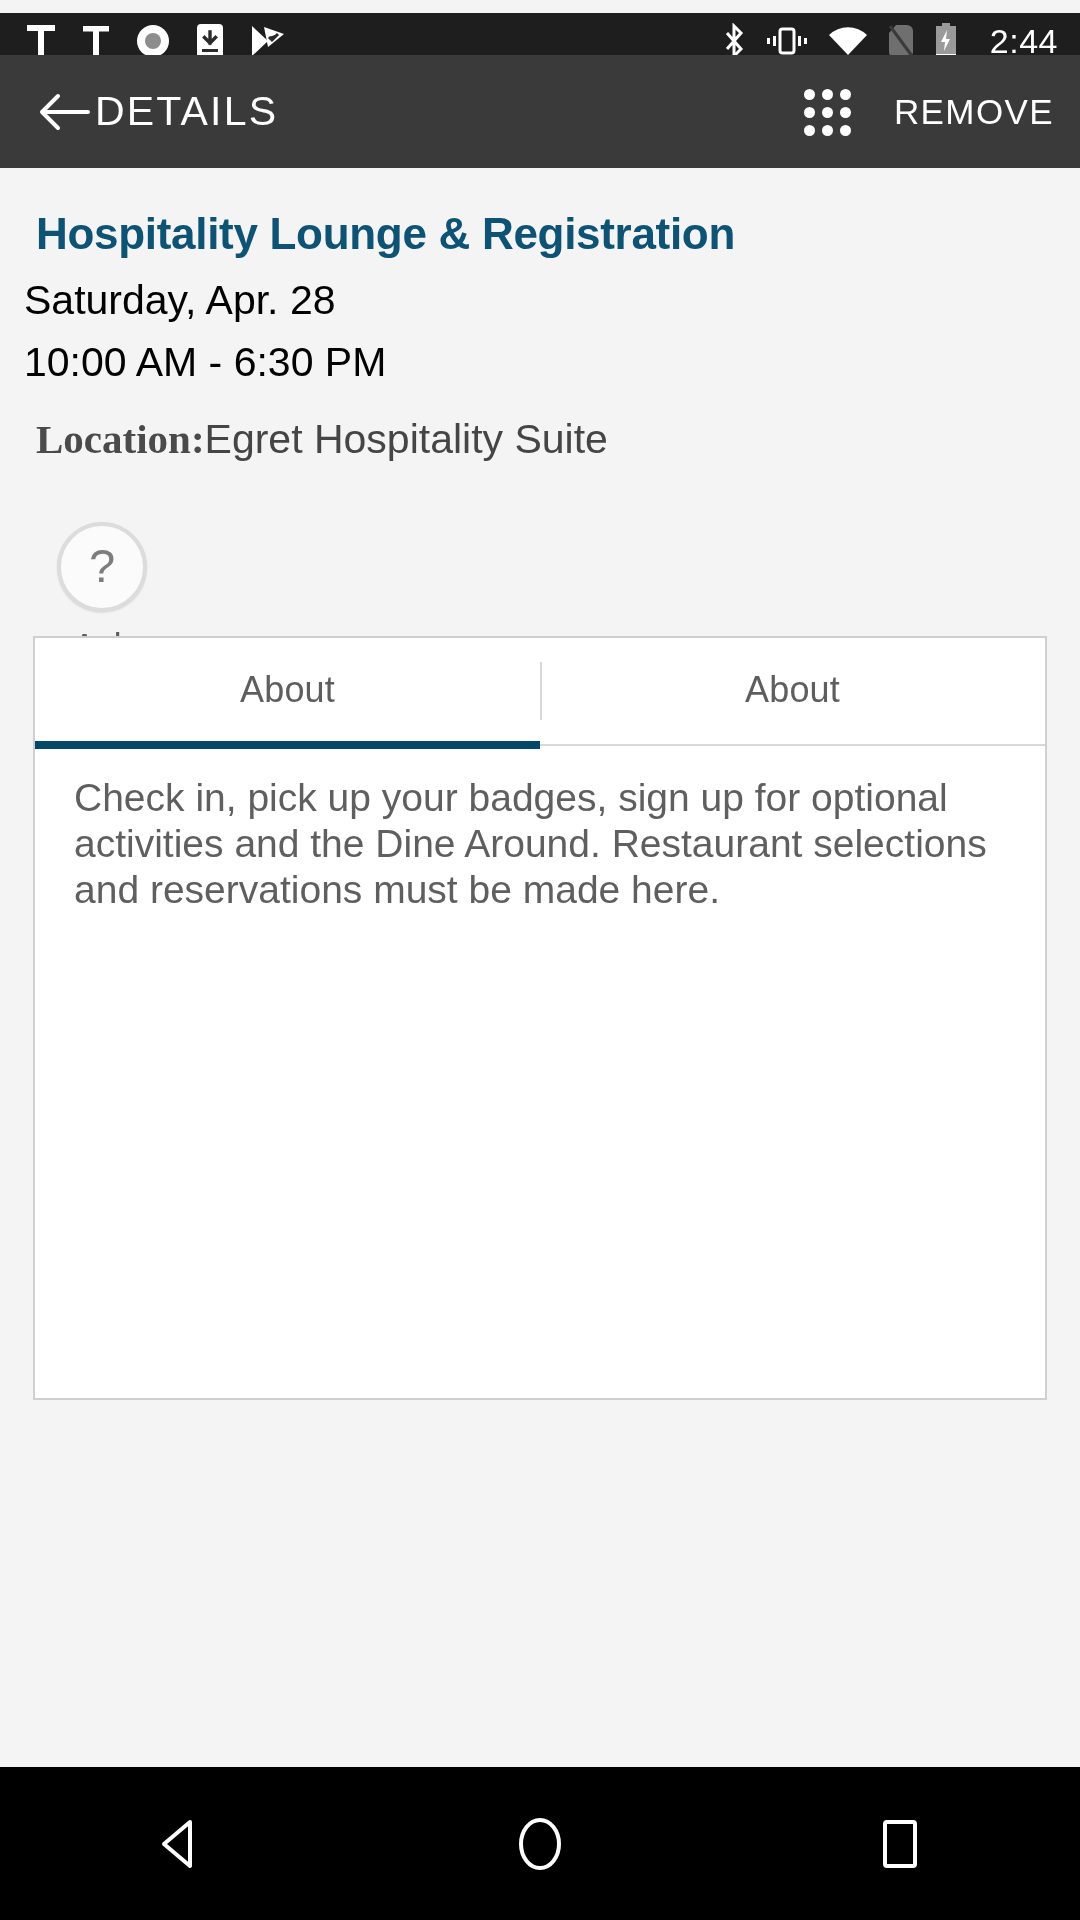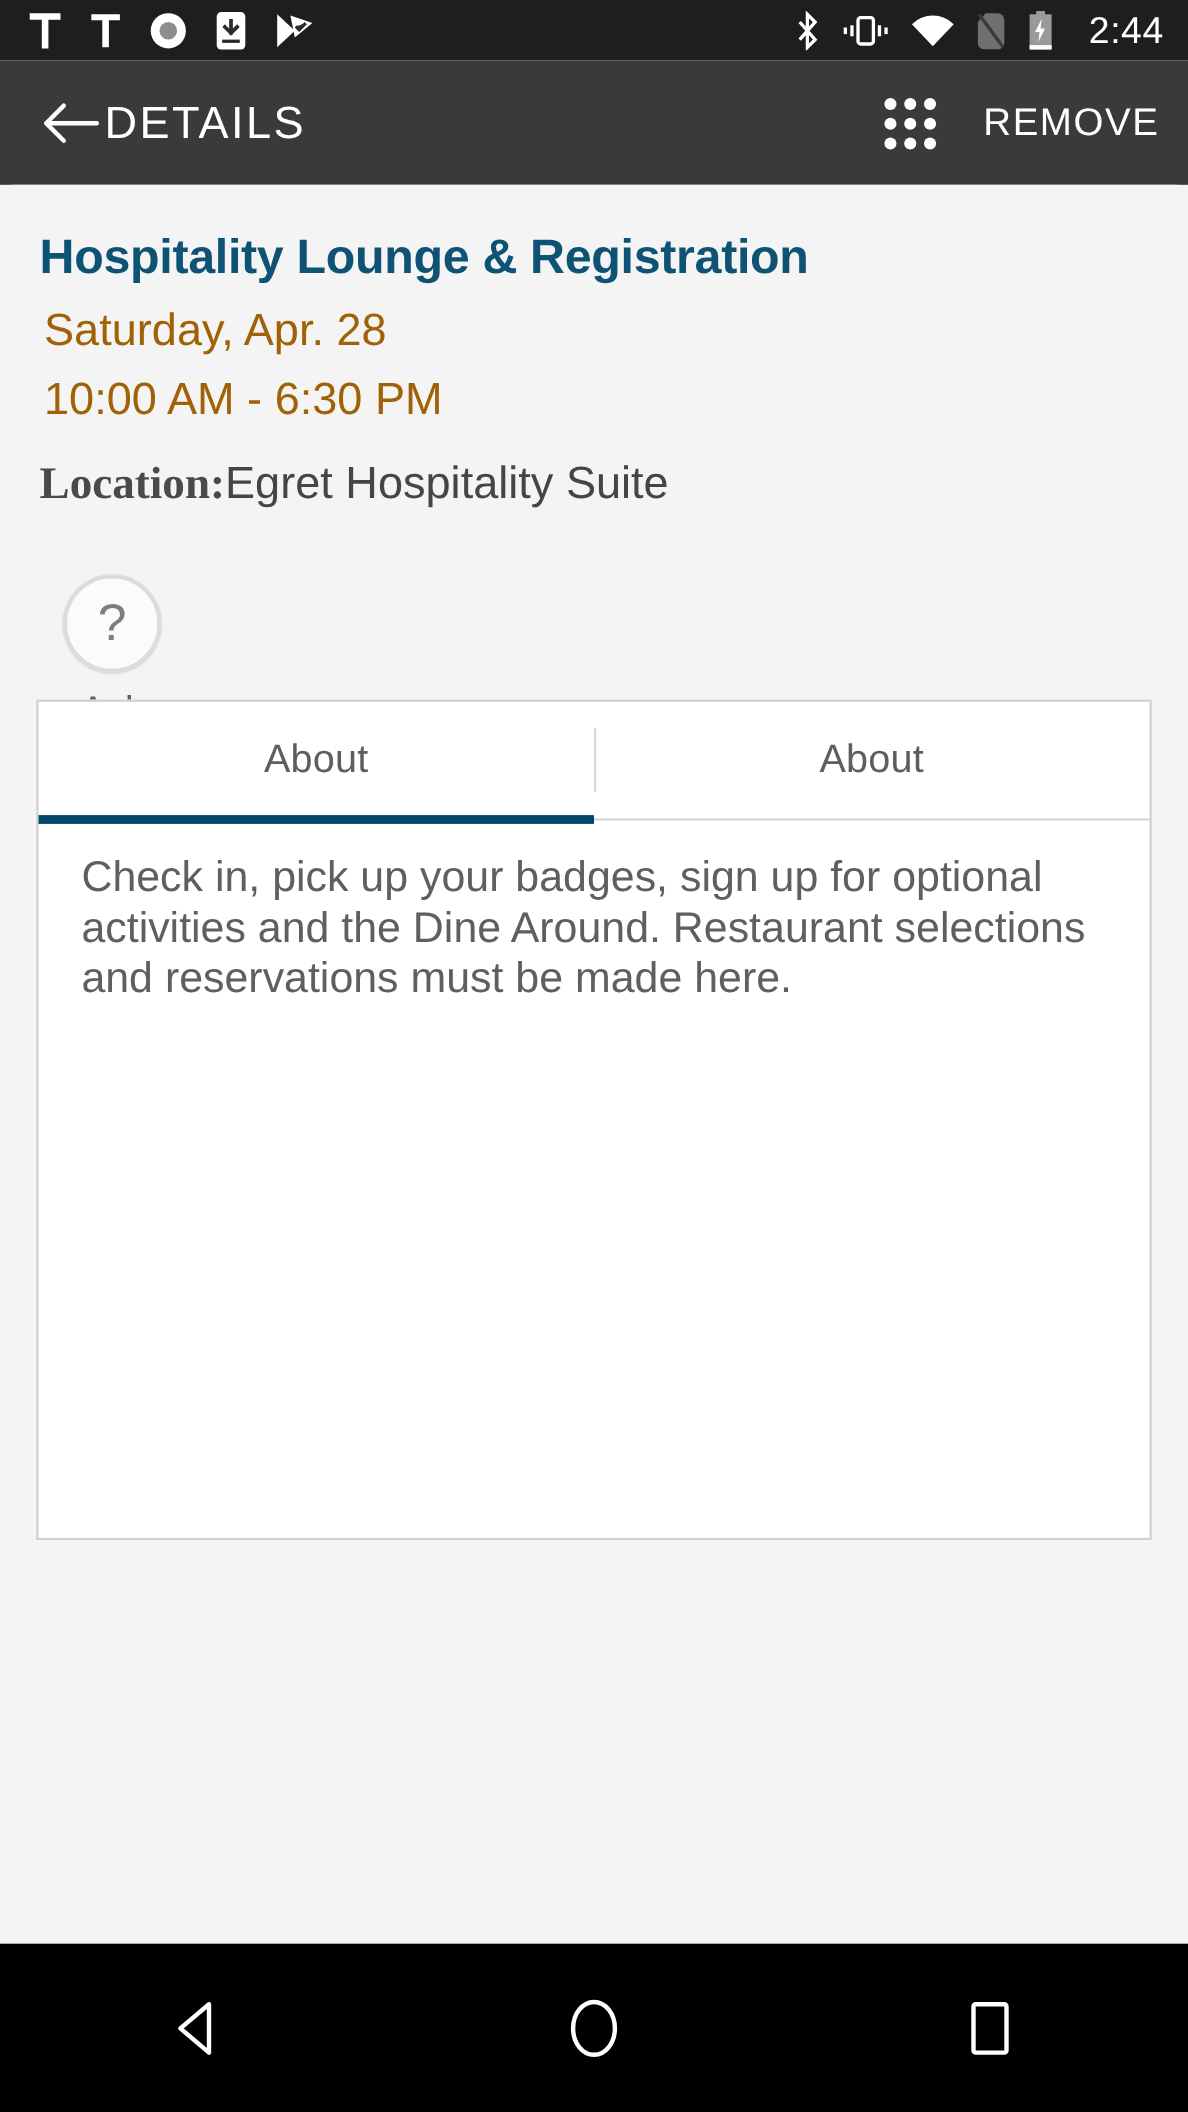--- a/index.html
+++ b/index.html
@@ -6,21 +6,21 @@
   html, body {
     width:1080px; height:1920px;
     background:#f4f4f4;
     font-family:"Liberation Sans", sans-serif;
     overflow:hidden;
   }
   #screen { position:relative; width:1080px; height:1920px; background:#f4f4f4; }
 
   
   .statusbar {
-    position:absolute; top:0; left:0; width:1080px; height:55px;
+    position:absolute; top:13px; left:0; width:1080px; height:55px;
     background:#1e1e1e; display:flex; align-items:center;
     padding:0 22px 0 26px;
   }
   .sb-left { display:flex; align-items:center; gap:26px; }
   .sb-right { display:flex; align-items:center; gap:20px; margin-left:auto; }
   .sb-icon { display:block; }
   .sb-time {
     color:#ffffff; font-size:34px; font-weight:400;
     letter-spacing:0.5px; margin-left:12px; line-height:1;
   }
@@ -48,22 +48,22 @@
   }
 
   
   .content { position:absolute; top:168px; left:0; width:1080px; bottom:153px; background:#f4f4f4;border-radius:11px; }
 
   .ev-title {
     color:#0e5274; font-size:44px; font-weight:700;
     margin:42px 0 0 36px; letter-spacing:-0.3px; line-height:1.1;
   }
   .ev-line {
-    color:#a16207; font-size:41px; font-weight:400;
-    margin:18px 0 0 40px; line-height:1.2;
+    color:#000000; font-size:41px; font-weight:400;
+    margin:18px 0 0 24px; line-height:1.2;
   }
   .ev-line.second { margin-top:12px; }
   .ev-loc { margin:28px 0 0 36px; font-size:41px; color:#454545; line-height:1.2; }
   .ev-loc b { font-weight:700; color:#4a4a4a;font-family:Liberation Serif, serif; }
 
   
   .ask-wrap { margin:58px 0 0 42px; width:120px; display:flex; flex-direction:column; align-items:center; }
   .ask-circle {
     width:90px; height:90px; border-radius:50%;
     background:#fbfbfb; border:4px solid #dcdcdc;

